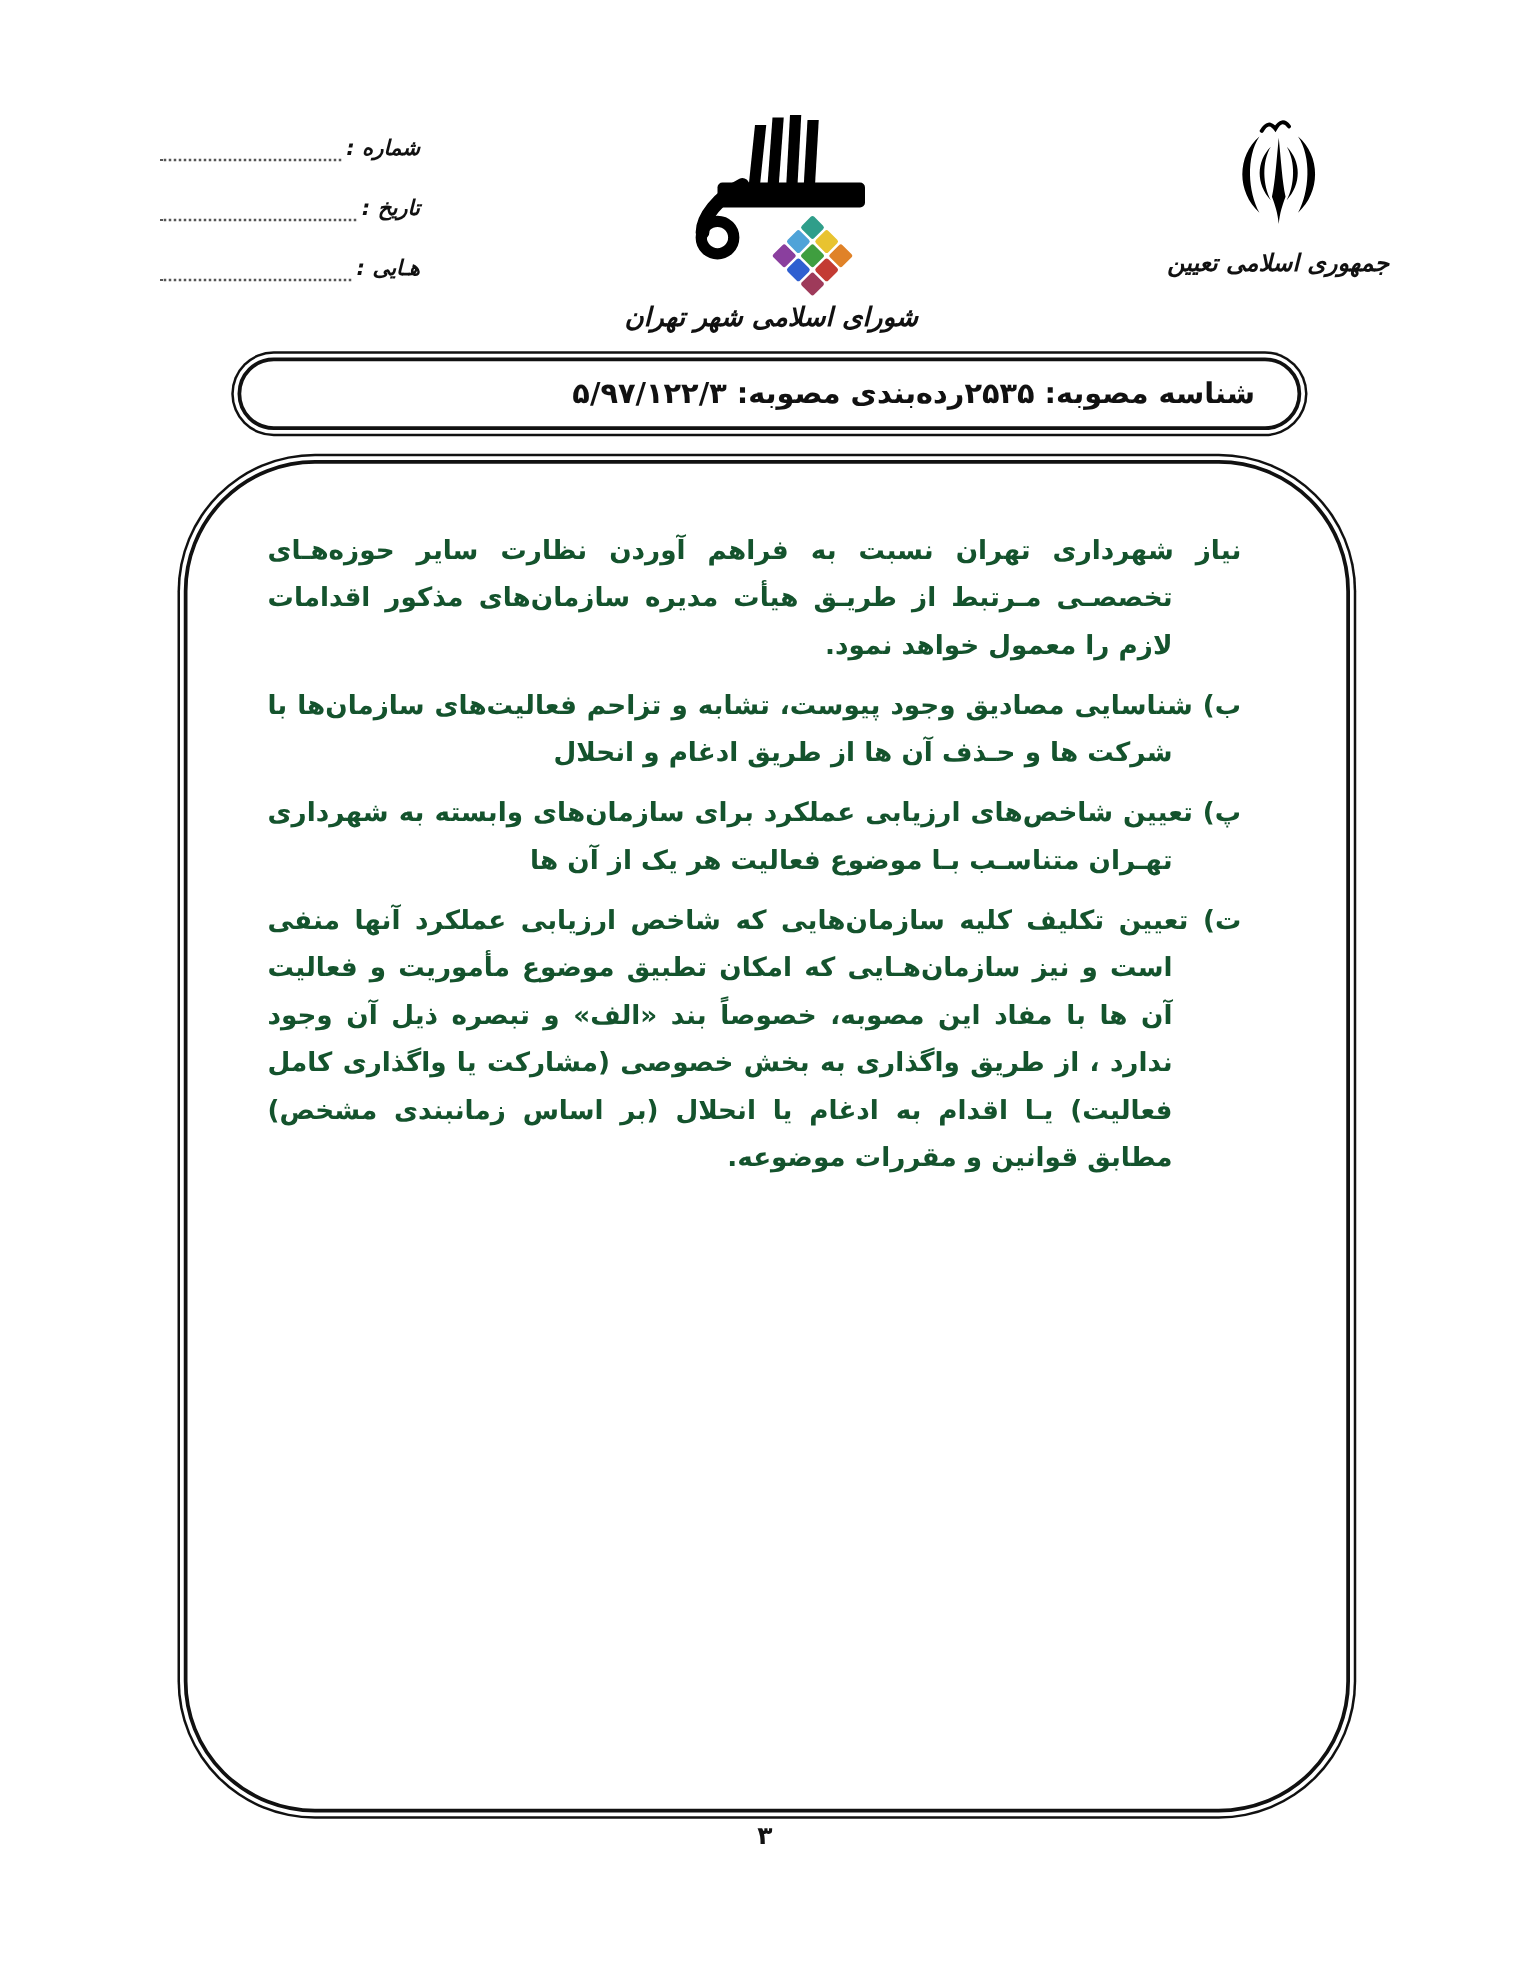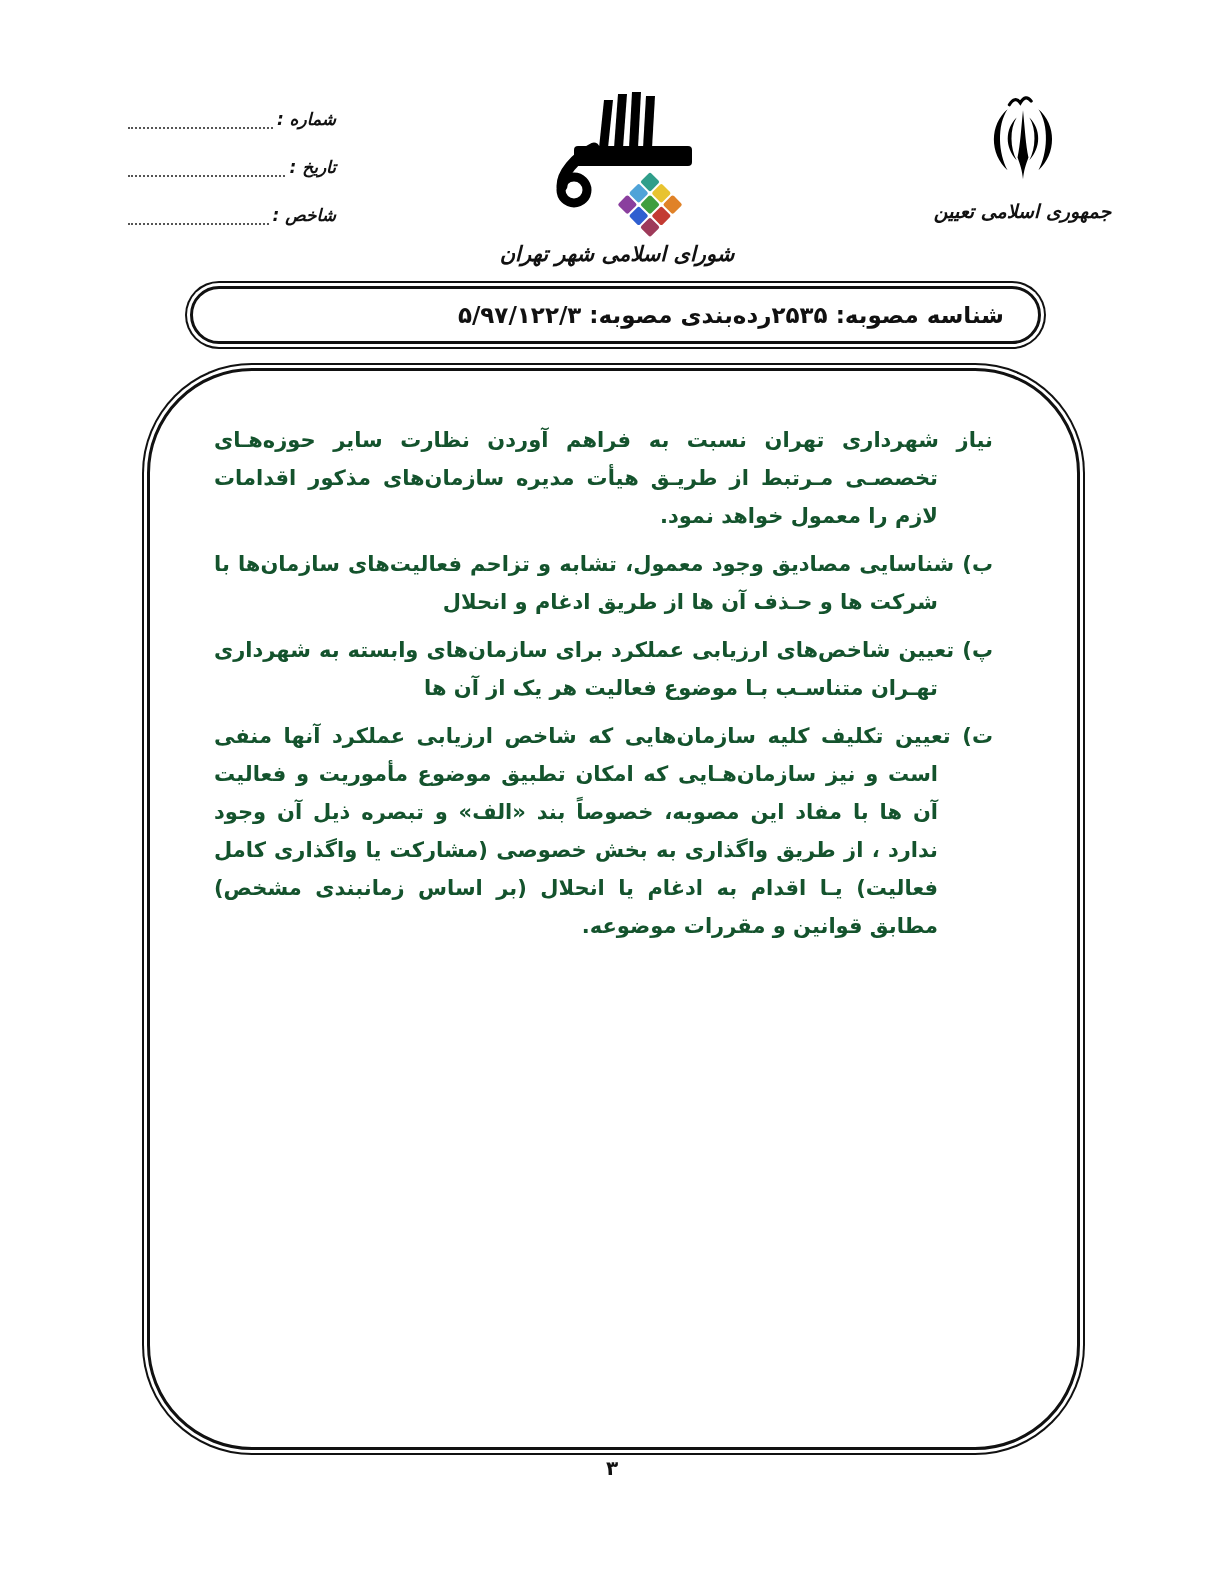--- a/index.html
+++ b/index.html
@@ -69,21 +69,21 @@
   <div class="ref-fields">
     <div class="ref-row">
       <span class="ref-label">شماره :</span>
       <span class="ref-dots"></span>
     </div>
     <div class="ref-row">
       <span class="ref-label">تاریخ :</span>
       <span class="ref-dots"></span>
     </div>
     <div class="ref-row">
-      <span class="ref-label">شاخص :</span>
+      <span class="ref-label">هـایی :</span>
       <span class="ref-dots"></span>
     </div>
   </div>
 
   <div class="council">
     <svg width="170" height="152" viewBox="0 0 170 152" aria-hidden="true">
 
       <path d="M72,14 h9 l-5,48 h-9 z" fill="#000"></path>
       <path d="M86,8  h9 l-4,54 h-9 z" fill="#000"></path>
       <path d="M100,6 h9 l-3,56 h-9 z" fill="#000"></path>
@@ -129,21 +129,21 @@
     <span class="pill-text id">شناسه مصوبه: ۲۵۳۵</span>
     <span class="pill-text classification">رده‌بندی مصوبه: ۵/۹۷/۱۲۲/۳</span>
   </div>
 
   <div class="main-box">
     <div class="box-content">
       <div class="para">نیاز شهرداری تهران نسبت به فراهم آوردن نظارت سایر حوزه‌هـای تخصصـی مـرتبط از طریـق هیأت مدیره سازمان‌های مذکور اقدامات لازم را معمول خواهد نمود.</div>
 
       <div class="para">
         <span class="marker">ب)</span>
-        <span>شناسایی مصادیق وجود معمول، تشابه و تزاحم فعالیت‌های سازمان‌ها با شرکت ها و حـذف آن ها از طریق ادغام و انحلال</span>
+        <span>شناسایی مصادیق وجود پیوست، تشابه و تزاحم فعالیت‌های سازمان‌ها با شرکت ها و حـذف آن ها از طریق ادغام و انحلال</span>
       </div>
 
       <div class="para">
         <span class="marker">پ)</span>
         <span>تعیین شاخص‌های ارزیابی عملکرد برای سازمان‌های وابسته به شهرداری تهـران متناسـب بـا موضوع فعالیت هر یک از آن ها</span>
       </div>
 
       <div class="para">
         <span class="marker">ت)</span>
         <span>تعیین تکلیف کلیه سازمان‌هایی که شاخص ارزیابی عملکرد آنها منفی است و نیز سازمان‌هـایی که امکان تطبیق موضوع مأموریت و فعالیت آن ها با مفاد این مصوبه، خصوصاً بند «الف» و تبصره ذیل آن وجود ندارد ، از طریق واگذاری به بخش خصوصی (مشارکت یا واگذاری کامل فعالیت) یـا اقدام به ادغام یا انحلال (بر اساس زمانبندی مشخص) مطابق قوانین و مقررات موضوعه.</span>

